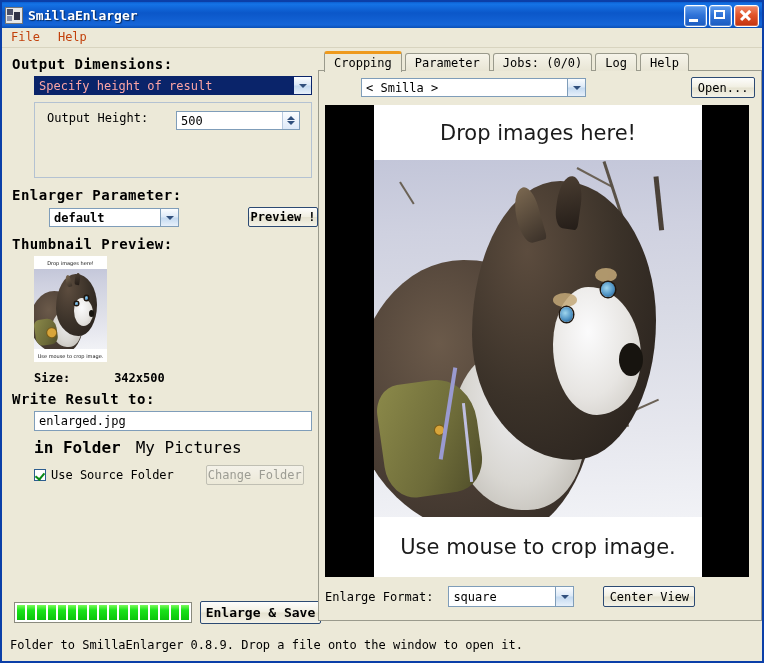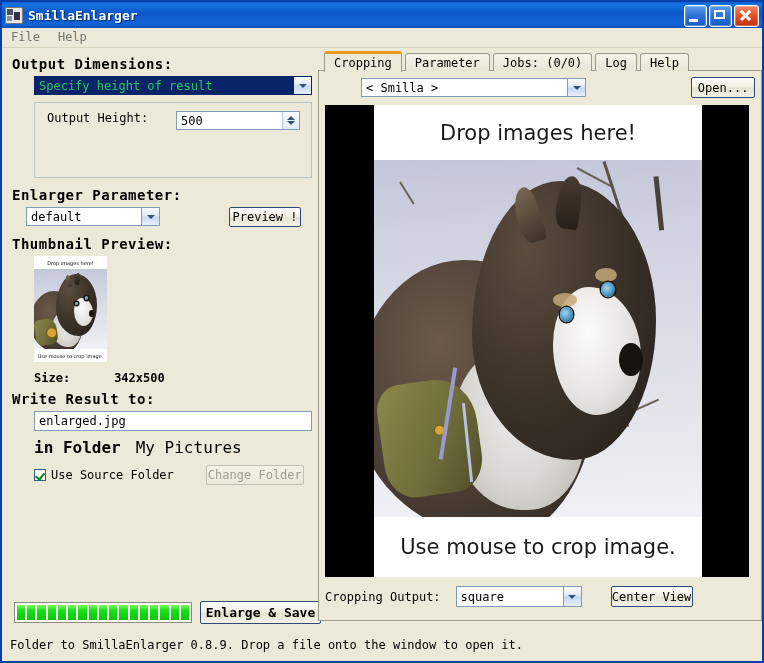--- a/index.html
+++ b/index.html
@@ -43,38 +43,38 @@
   .tb-btn .max{position:absolute;left:4px;top:4px;width:11px;height:9px;border:2px solid #fff;box-sizing:border-box;}
   .tb-btn .x1,.tb-btn .x2{position:absolute;left:4px;top:8px;width:13px;height:2.6px;background:#fff;}
   .tb-btn .x1{transform:rotate(45deg);} .tb-btn .x2{transform:rotate(-45deg);}
 
   
   .menubar{
     position:absolute;left:0;top:26px;width:760px;height:19px;
     background:#ece9d8;display:flex;align-items:center;
     border-bottom:1px solid #d8d4bf;
   }
-  .menu-item{padding:1px 9px;font-size:12px;color:#737373;line-height:15px;}
+  .menu-item{padding:1px 9px;font-size:12px;color:#c2410c;line-height:15px;}
 
   
   .left-panel{position:absolute;left:4px;top:48px;width:312px;height:580px;}
   .right-panel{position:absolute;left:316px;top:48px;width:444px;height:580px;}
 
   .section-title{
     font-weight:bold;font-size:14px;letter-spacing:0.5px;margin:0;
     font-family:"DejaVu Sans Mono","Liberation Mono",monospace;
   }
 
   
   .combo{
     height:19px;border:1px solid #7f9db9;background:#fff;
     display:flex;align-items:center;box-sizing:border-box;position:relative;
     font-size:12px;padding-left:4px;
   }
-  .combo.sel{background:#0a246a;color:#22c55e;border:1px solid #0a246a;}
+  .combo.sel{background:#0a246a;color:#fca5a5;border:1px solid #0a246a;}
   .combo .arrow{
     position:absolute;right:0;top:0;width:17px;height:17px;
     background:linear-gradient(180deg,#fbfdff 0%,#dce9f7 48%,#c3d9f0 52%,#e7f0fa 100%);
     border-left:1px solid #7f9db9;display:flex;align-items:center;justify-content:center;
   }
   .combo.sel .arrow{border-left:1px solid #0a246a;}
   .combo .arrow:after{
     content:"";width:0;height:0;border-left:4px solid transparent;
     border-right:4px solid transparent;border-top:4px solid #31507d;
   }
@@ -256,21 +256,21 @@
         <span>500</span>
         <span class="sbtns">
           <i class="up"></i>
           <i class="dn"></i>
         </span>
       </div>
     </div>
 
     <div class="section-title" style="margin:9px 0 4px 6px;">Enlarger Parameter:</div>
 
-    <div style="display:flex;align-items:flex-start;margin-left:20px;">
+    <div style="display:flex;align-items:flex-end;margin-left:43px;font-weight:bold;">
       <div class="combo" style="width:134px;">
         <span>default</span>
         <span class="arrow"></span>
       </div>
       <div class="button" style="width:72px;height:20px;margin-left:69px;">Preview !</div>
     </div>
 
     <div class="section-title" style="margin:9px 0 4px 6px;">Thumbnail Preview:</div>
 
     <div class="thumb mini" style="margin-left:28px;">
@@ -390,24 +390,24 @@
                 <span class="ring"></span>
               </div>
             <div class="tstrap"></div>
               <div class="tstrap2"></div>
           </div>
           <div class="ov-text bot">Use mouse to crop image.</div>
         </div>
       </div>
 
       <div style="display:flex;align-items:center;margin-top:9px;">
-        <span style="font-size:12px;">Cropping Output:</span>
+        <span style="font-size:12px;">Enlarge Format:</span>
         <div class="combo" style="width:126px;height:21px;margin-left:15px;">
           <span>square</span>
           <span class="arrow" style="height:19px;"></span>
         </div>
-        <div class="button" style="width:82px;height:21px;margin-left:29px;">Center View</div>
+        <div class="button" style="width:92px;height:21px;margin-left:29px;">Center View</div>
       </div>
     </div>
   </div>
 
   <div style="position:absolute;left:8px;top:636px;font-size:12px;">Folder to SmillaEnlarger 0.8.9.  Drop a file onto the window to open it.</div>
 </div>
 
 </body></html>

